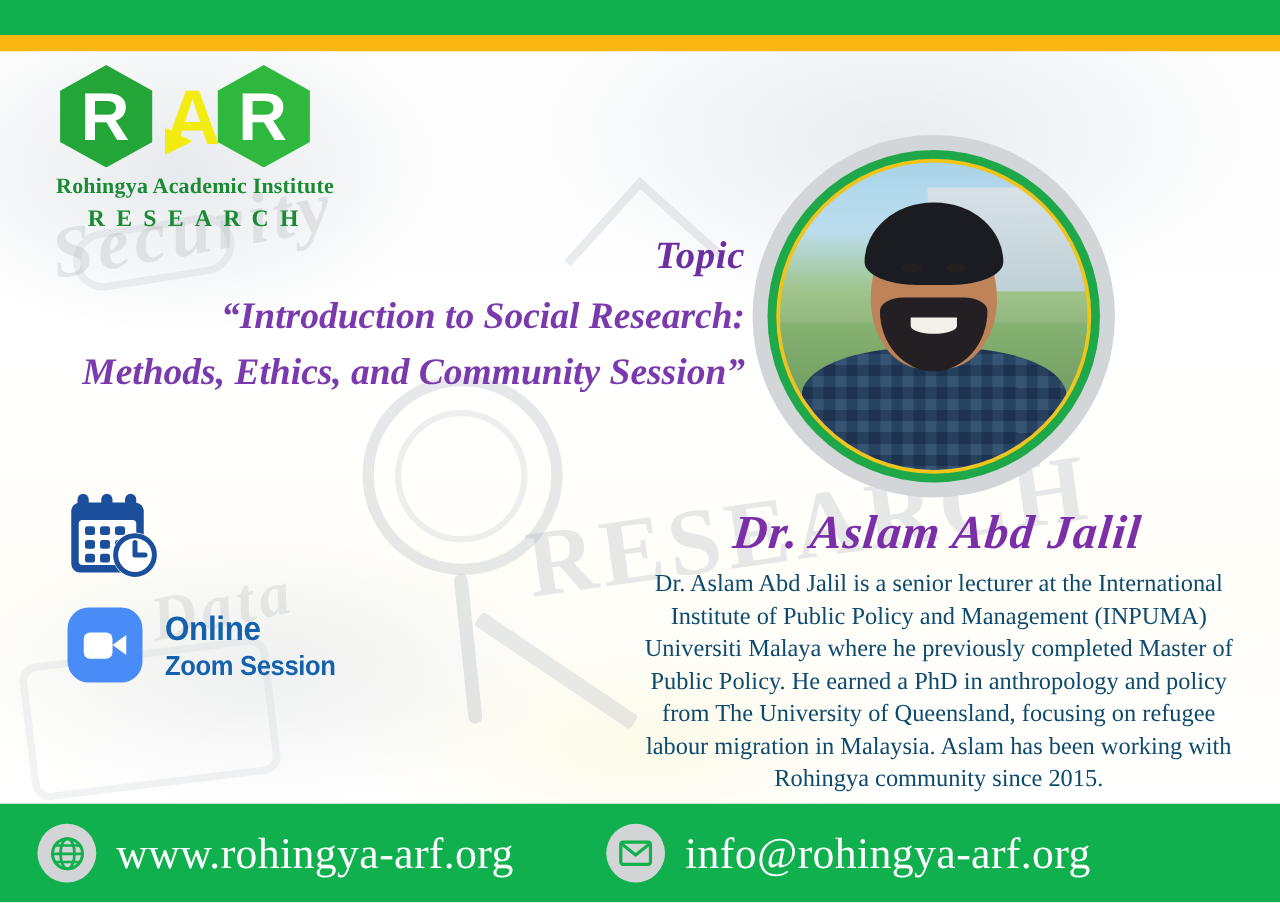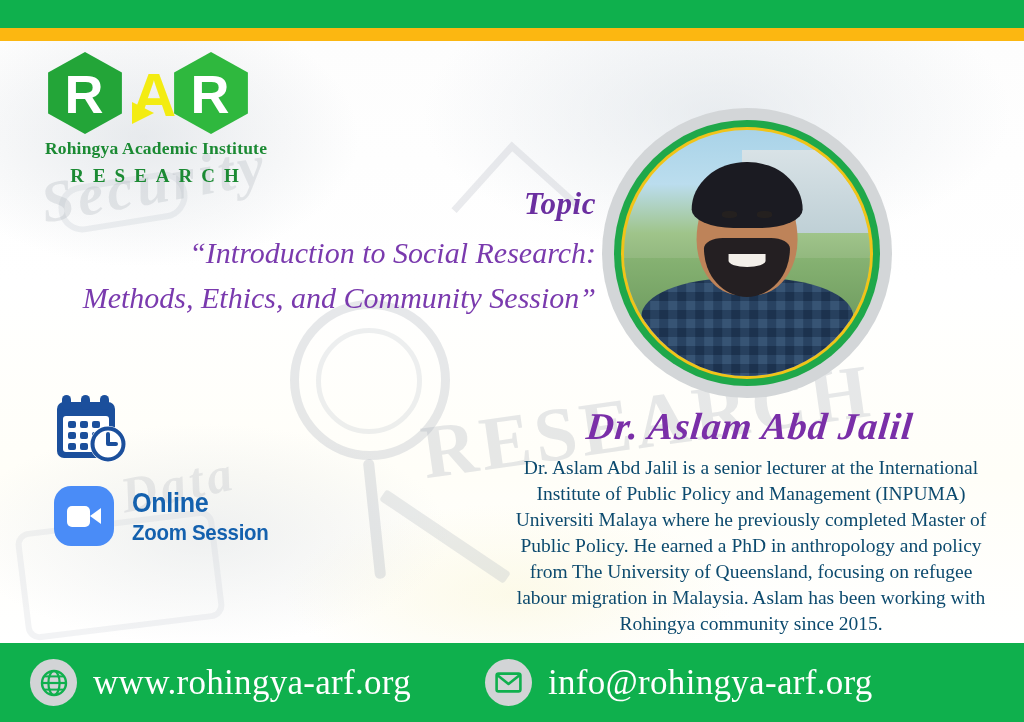--- a/index.html
+++ b/index.html
@@ -175,21 +175,21 @@
     text-align:right;
   }
   .topic-label {
     font-family:"Liberation Serif", serif;
     font-style:italic; font-weight:700;
     font-size:31px; color:#6B2FA0;
     letter-spacing:.5px;
   }
   .topic-line {
     font-family:"Liberation Serif", serif;
-    font-style:italic; font-weight:400;
+    font-style:italic; font-weight:700;
     font-size:30px; color:#7A3AAE;
     line-height:1.42;
     margin-top:10px;
   }
   .topic-line.l2 { margin-top:2px; }
 
   
   .info-date {
     position:absolute; top:392px; left:52px;
     display:flex; align-items:flex-start;

